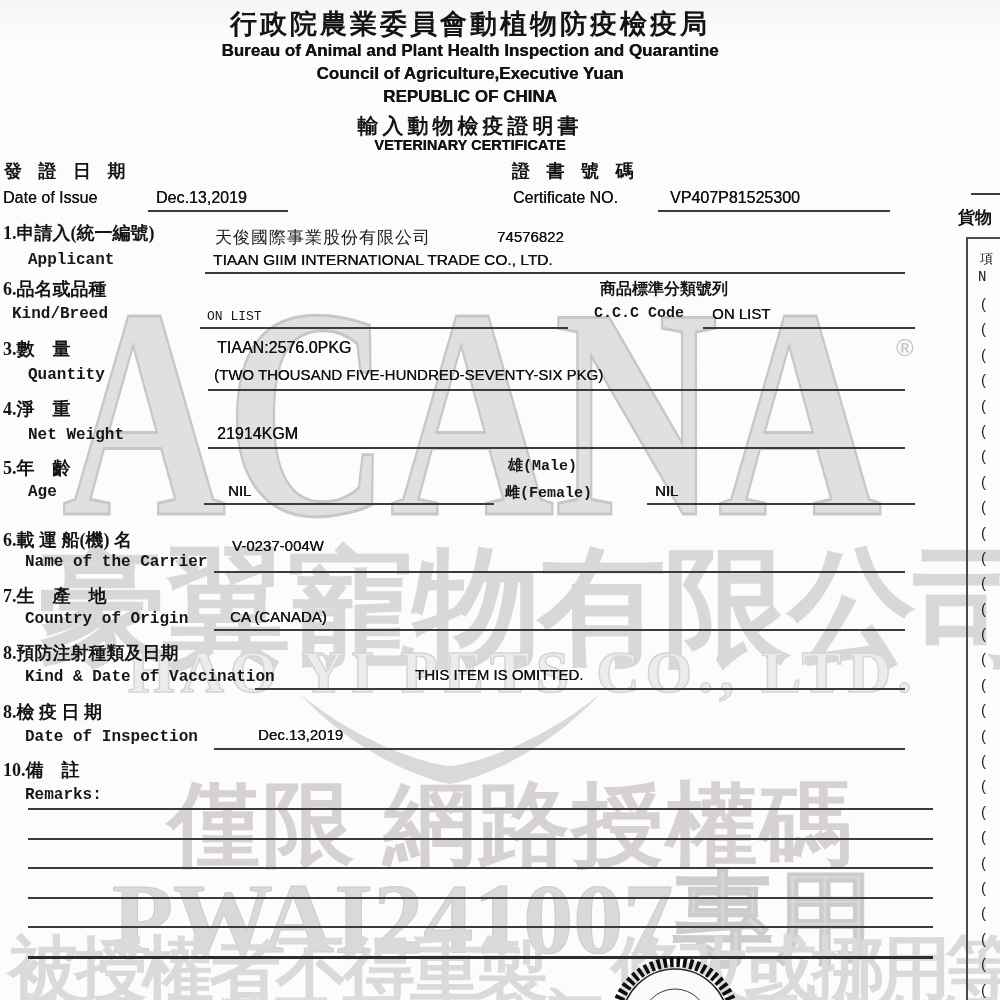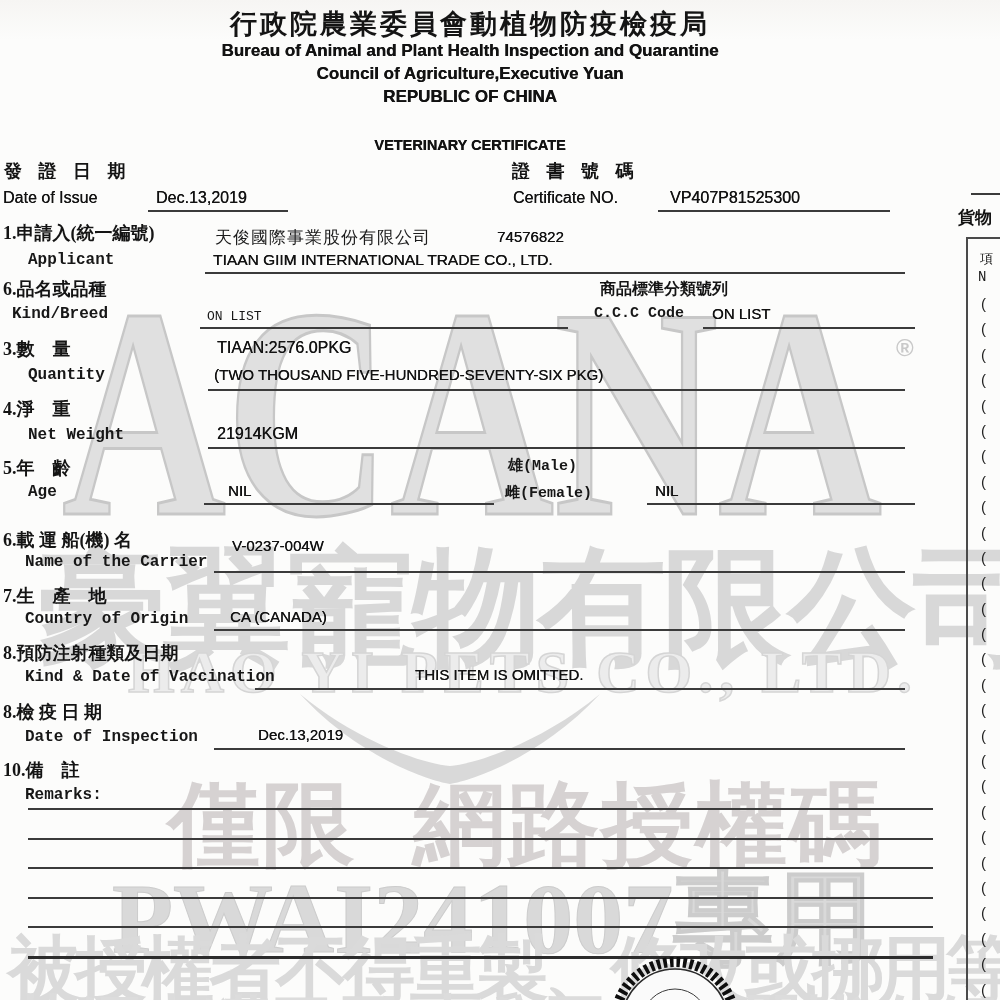--- a/index.html
+++ b/index.html
@@ -18,21 +18,21 @@
   .sans{font-family:"Liberation Sans",sans-serif;color:#121212;text-shadow:0.3px 0 0 currentColor;}
   .center{left:0;width:940px;text-align:center;}
   .uline{border-bottom:2px solid #3b3b3b;height:0;}
   
   .wm{position:absolute;white-space:nowrap;pointer-events:none;z-index:1;}
   .wm-acana{z-index:1;}
   .wm-cjk-big{font-family:"Liberation Sans",sans-serif;font-weight:bold;color:#d8d8d8;
     font-size:128px;letter-spacing:-3px;text-shadow:0 0 1px #ffffff;}
   .wm-en{font-family:"Liberation Serif",serif;font-weight:bold;color:#ececec;
     -webkit-text-stroke:1.5px #d5d5d5;font-size:60px;letter-spacing:6px;}
-  .wm-auth1{font-family:Liberation Mono, monospace;font-weight:bold;color:#d6d2d2;
+  .wm-auth1{font-family:Liberation Sans, sans-serif;font-weight:bold;color:#d6d2d2;
     font-size:92px;letter-spacing:2px;}
   .wm-auth2{font-family:"Liberation Serif",serif;font-weight:bold;color:#d9d9d9;
     -webkit-text-stroke:1px #cccccc;font-size:100px;letter-spacing:0px;}
   .wm-auth3{font-family:"Liberation Sans",sans-serif;font-weight:bold;color:#dadada;
     font-size:72px;letter-spacing:-5px;}
   .wm-auth4{font-family:"Liberation Sans",sans-serif;font-weight:bold;color:#dcdcdc;
     font-size:68px;letter-spacing:-3px;}
   
   .content{position:absolute;inset:0;z-index:2;}
   
@@ -71,20 +71,21 @@
   <div class="wm wm-auth3" style="left:8px;top:922px;">被授權者不得重製、修改或挪用等行為</div>
 
   <div class="wm wm-auth4" style="left:8px;top:982px;">若經查獲冒用 本公司伺服器皆有紀錄</div>
 
   <div class="content">
 
     <div class="abs zh center" style="top:6px;font-size:27px;letter-spacing:3px;">行政院農業委員會動植物防疫檢疫局</div>
     <div class="abs sans center" style="top:41px;font-size:17px;font-weight:bold;">Bureau of Animal and Plant Health Inspection and Quarantine</div>
     <div class="abs sans center" style="top:64px;font-size:17px;font-weight:bold;">Council of Agriculture,Executive Yuan</div>
     <div class="abs sans center" style="top:87px;font-size:17px;font-weight:bold;">REPUBLIC OF CHINA</div>
+    <div class="abs zh center" style="top:112px;font-size:21px;letter-spacing:4px;">輸入動物檢疫證明書</div>
     <div class="abs sans center" style="top:137px;font-size:14.5px;font-weight:bold;">VETERINARY CERTIFICATE</div>
 
     <div class="abs zh" style="left:4px;top:159px;font-size:18px;letter-spacing:6px;">發 證 日 期</div>
     <div class="abs sans" style="left:3px;top:189px;font-size:16px;">Date of Issue</div>
     <div class="abs sans" style="left:156px;top:189px;font-size:16px;">Dec.13,2019</div>
     <div class="abs uline" style="left:148px;top:210px;width:140px;"></div>
 
     <div class="abs zh" style="left:512px;top:159px;font-size:18px;letter-spacing:6px;">證 書 號 碼</div>
     <div class="abs sans" style="left:513px;top:189px;font-size:16px;">Certificate NO.</div>
     <div class="abs sans" style="left:670px;top:189px;font-size:16px;">VP407P81525300</div>

